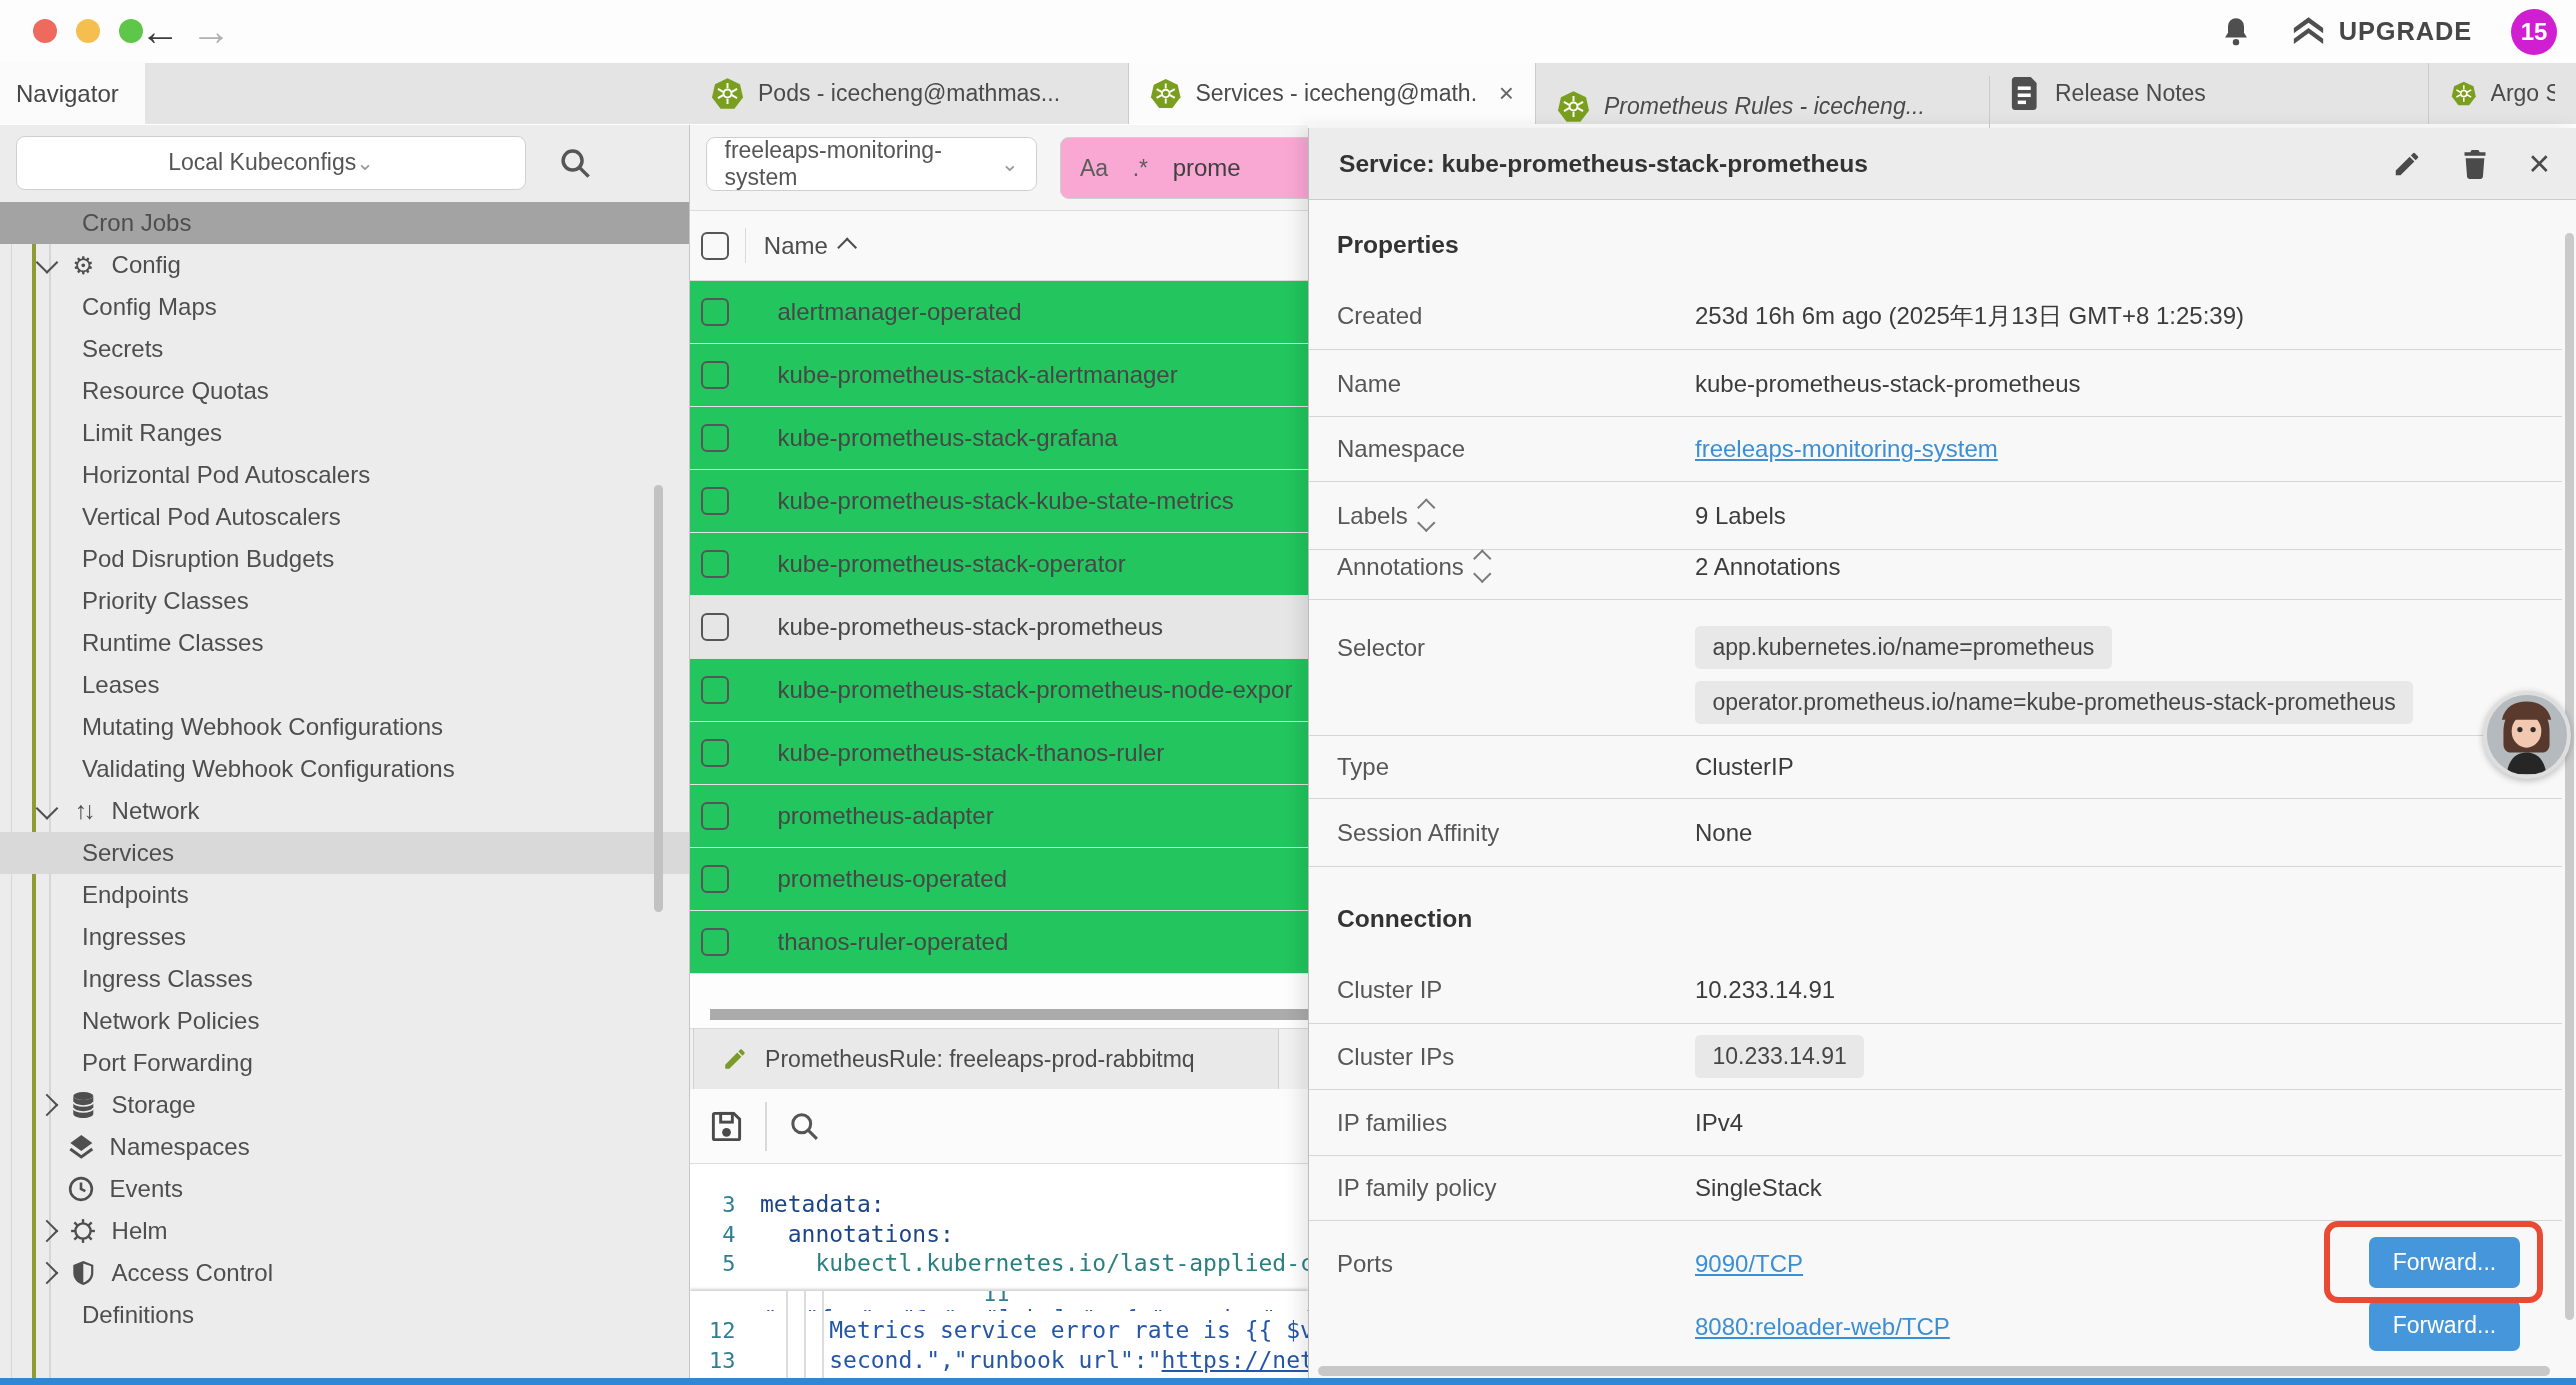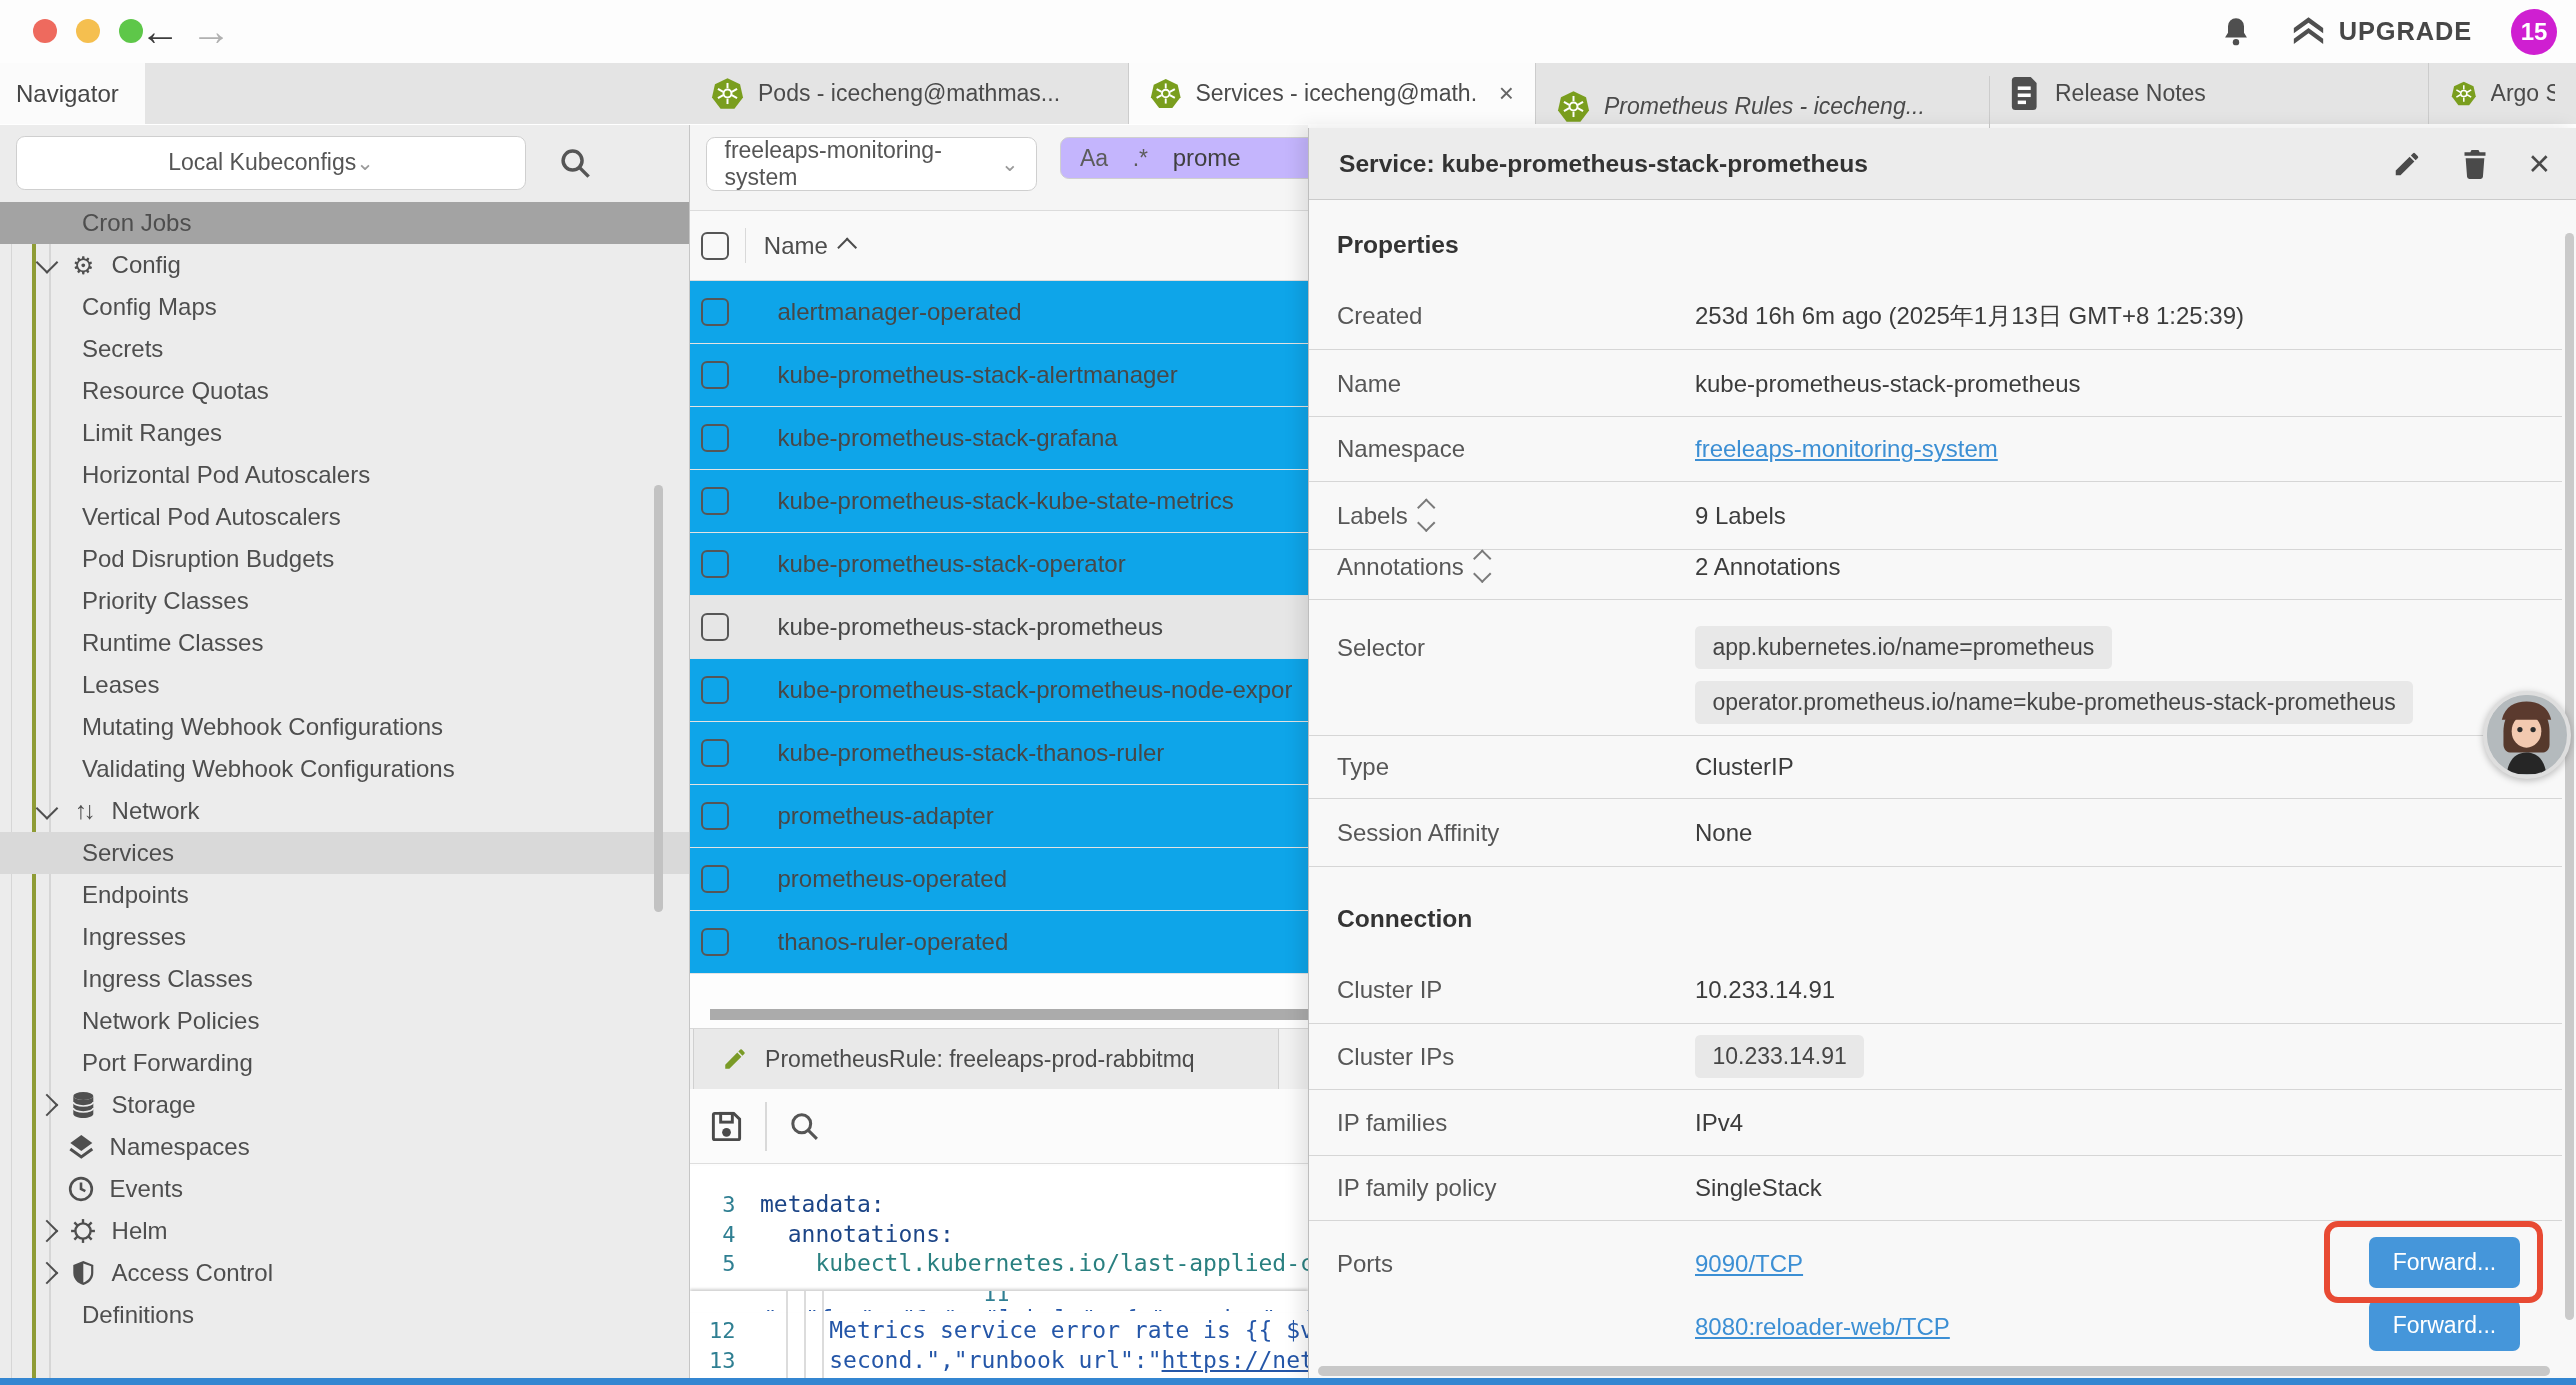--- a/index.html
+++ b/index.html
@@ -44,30 +44,30 @@
   .tw.right{transform:rotate(-45deg);}
   .tw.blank{border:none;}
   .ticon{width:32px;display:inline-flex;justify-content:center;margin-right:12.3px;flex:none;color:#4f4f4f;font-size:24.6px;}
   #sb-scroll{position:absolute;left:654px;top:360px;width:8.8px;height:427px;background:#c2c2c2;border-radius:4.4px;}
 
   
   #main{position:absolute;top:125px;left:690px;width:618px;bottom:7px;background:#fdfdfd;overflow:hidden;}
   #list-toolbar{position:absolute;top:0;left:0;right:0;height:86px;background:#f5f5f5;border-bottom:1.8px solid #dcdcdc;box-sizing:border-box;}
   #ns-select{position:absolute;left:16px;top:12.3px;width:331px;height:54px;background:#fff;border:1.8px solid #cfcfcf;border-radius:8.8px;display:flex;align-items:center;justify-content:space-between;padding:0 17.5px;box-sizing:border-box;font-size:23px;color:#555;}
   #ns-select .chev{color:#9a9a9a;font-size:21px;}
-  #search-box{position:absolute;left:370px;top:12.3px;right:-35px;height:42px;background:#c4b5fd;border:1.8px solid #cfcfcf;border-radius:8.8px;display:flex;align-items:center;gap:24.6px;padding:0 19px;box-sizing:border-box;}
+  #search-box{position:absolute;left:370px;top:12.3px;right:-35px;height:62px;background:#f9a8d4;border:1.8px solid #cfcfcf;border-radius:8.8px;display:flex;align-items:center;gap:24.6px;padding:0 19px;box-sizing:border-box;}
   #search-box .opt{font-size:23px;color:#5c5c5c;}
   #search-box .val{font-size:24px;color:#3f3f3f;}
   #list-header{position:absolute;top:86px;left:0;right:0;height:70px;display:flex;align-items:center;border-bottom:1.8px solid #dcdcdc;box-sizing:border-box;background:#f9f9f9;}
   .cbx{width:24px;height:24px;border:2.6px solid #565656;border-radius:6.1px;margin-left:10.5px;flex:none;background:transparent;}
   #list-header .hdiv{width:1.8px;height:35px;background:#d9d9d9;margin-left:16px;}
   #list-header .hname{margin-left:17.5px;font-size:24px;color:#4c4c4c;display:flex;align-items:center;gap:12.3px;}
   #list-header .sort{width:12.3px;height:12.3px;border-left:2.6px solid #4c4c4c;border-top:2.6px solid #4c4c4c;transform:rotate(45deg) translate(1.8px,1.8px);}
   #rows{position:absolute;top:156px;left:0;right:0;}
-  .lrow{height:63px;display:flex;align-items:center;border-bottom:1.8px solid #e3e3e3;background:#0ea5e9;box-sizing:border-box;}
+  .lrow{height:63px;display:flex;align-items:center;border-bottom:1.8px solid #e3e3e3;background:#22c55e;box-sizing:border-box;}
   .lrow.selected{background:#e6e6e6;}
   .lrow .nm{margin-left:49px;font-size:24px;color:#474747;white-space:nowrap;overflow:hidden;}
   #hscroll{position:absolute;top:884px;left:20px;right:0;height:11.4px;background:#ababab;}
   
   #dock-tabs{position:absolute;top:903px;left:0;right:0;height:61px;background:#f1f1f1;border-top:1.8px solid #d8d8d8;box-sizing:border-box;}
   #dock-tab{position:absolute;left:2.6px;top:0;width:586px;height:60px;background:#e9e9e9;border-left:0.9px solid #d0d0d0;border-right:0.9px solid #d0d0d0;display:flex;align-items:center;gap:17.5px;padding-left:28px;box-sizing:border-box;font-size:23px;color:#4b4b4b;white-space:nowrap;overflow:hidden;}
   #dock-tab2{position:absolute;left:605px;top:0;width:53px;height:60px;display:flex;align-items:center;padding-left:14px;}
   #dock-toolbar{position:absolute;top:964px;left:0;right:0;height:75px;background:#fbfbfb;border-bottom:1.8px solid #dedede;box-sizing:border-box;display:flex;align-items:center;}
   #dock-toolbar .vdiv{width:1.8px;height:49px;background:#d9d9d9;margin:0 21px;}
   

